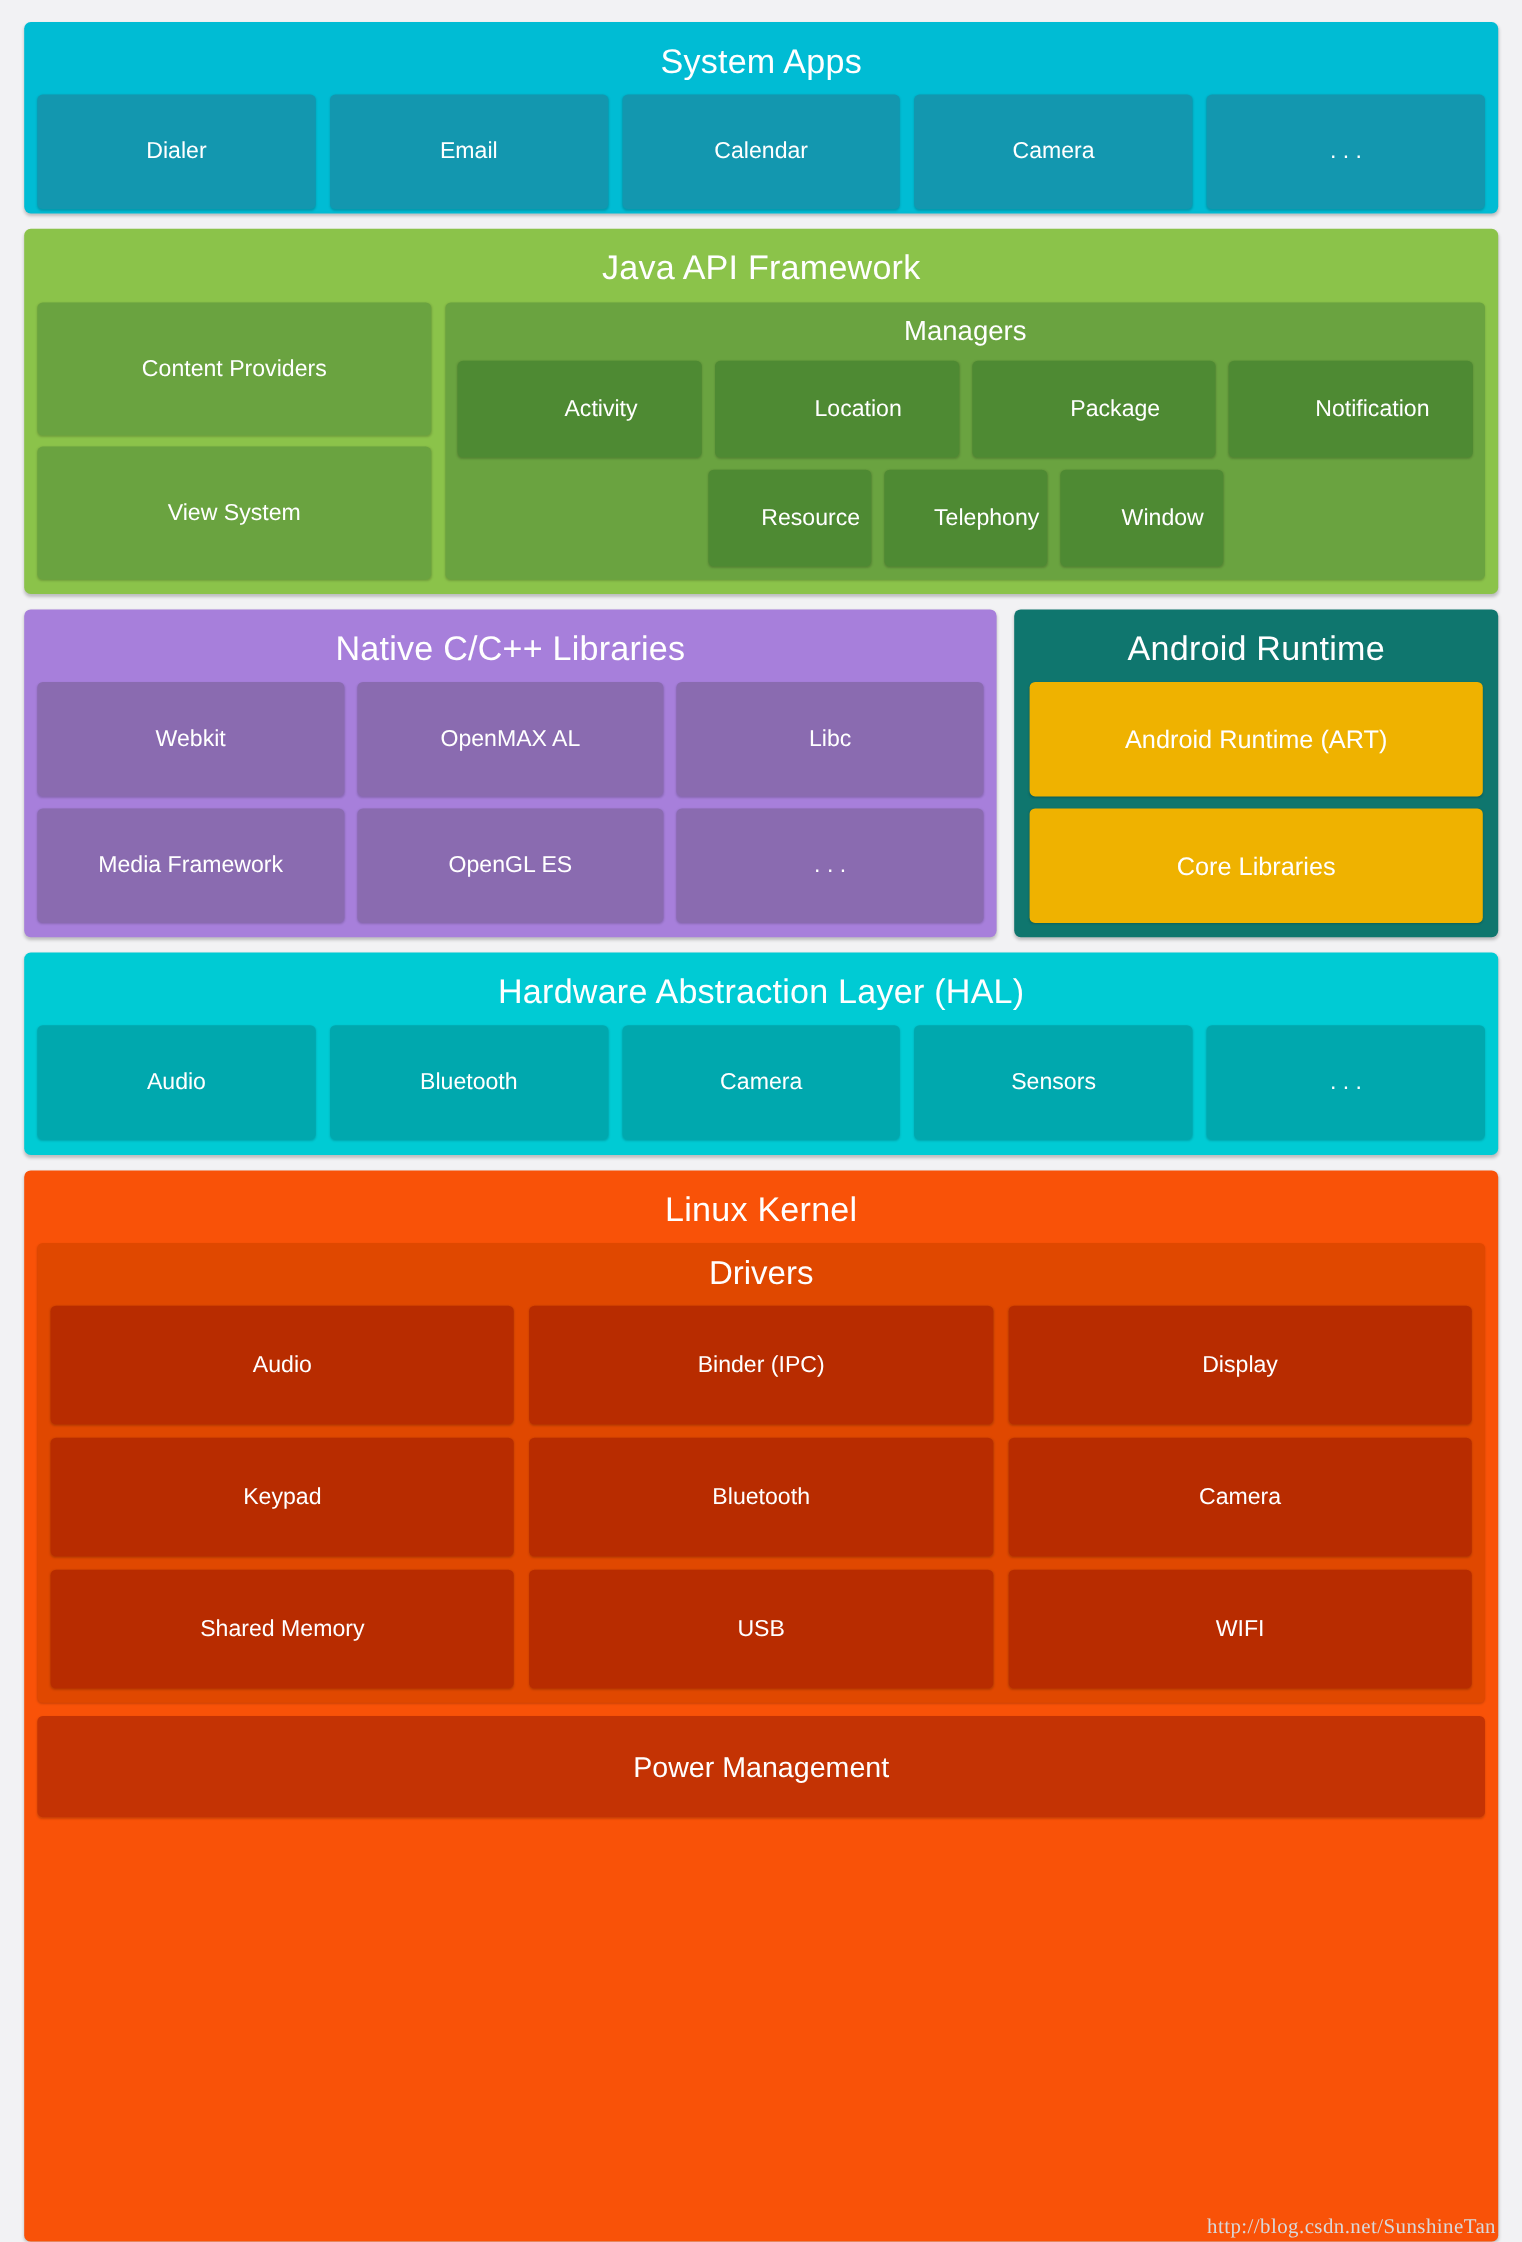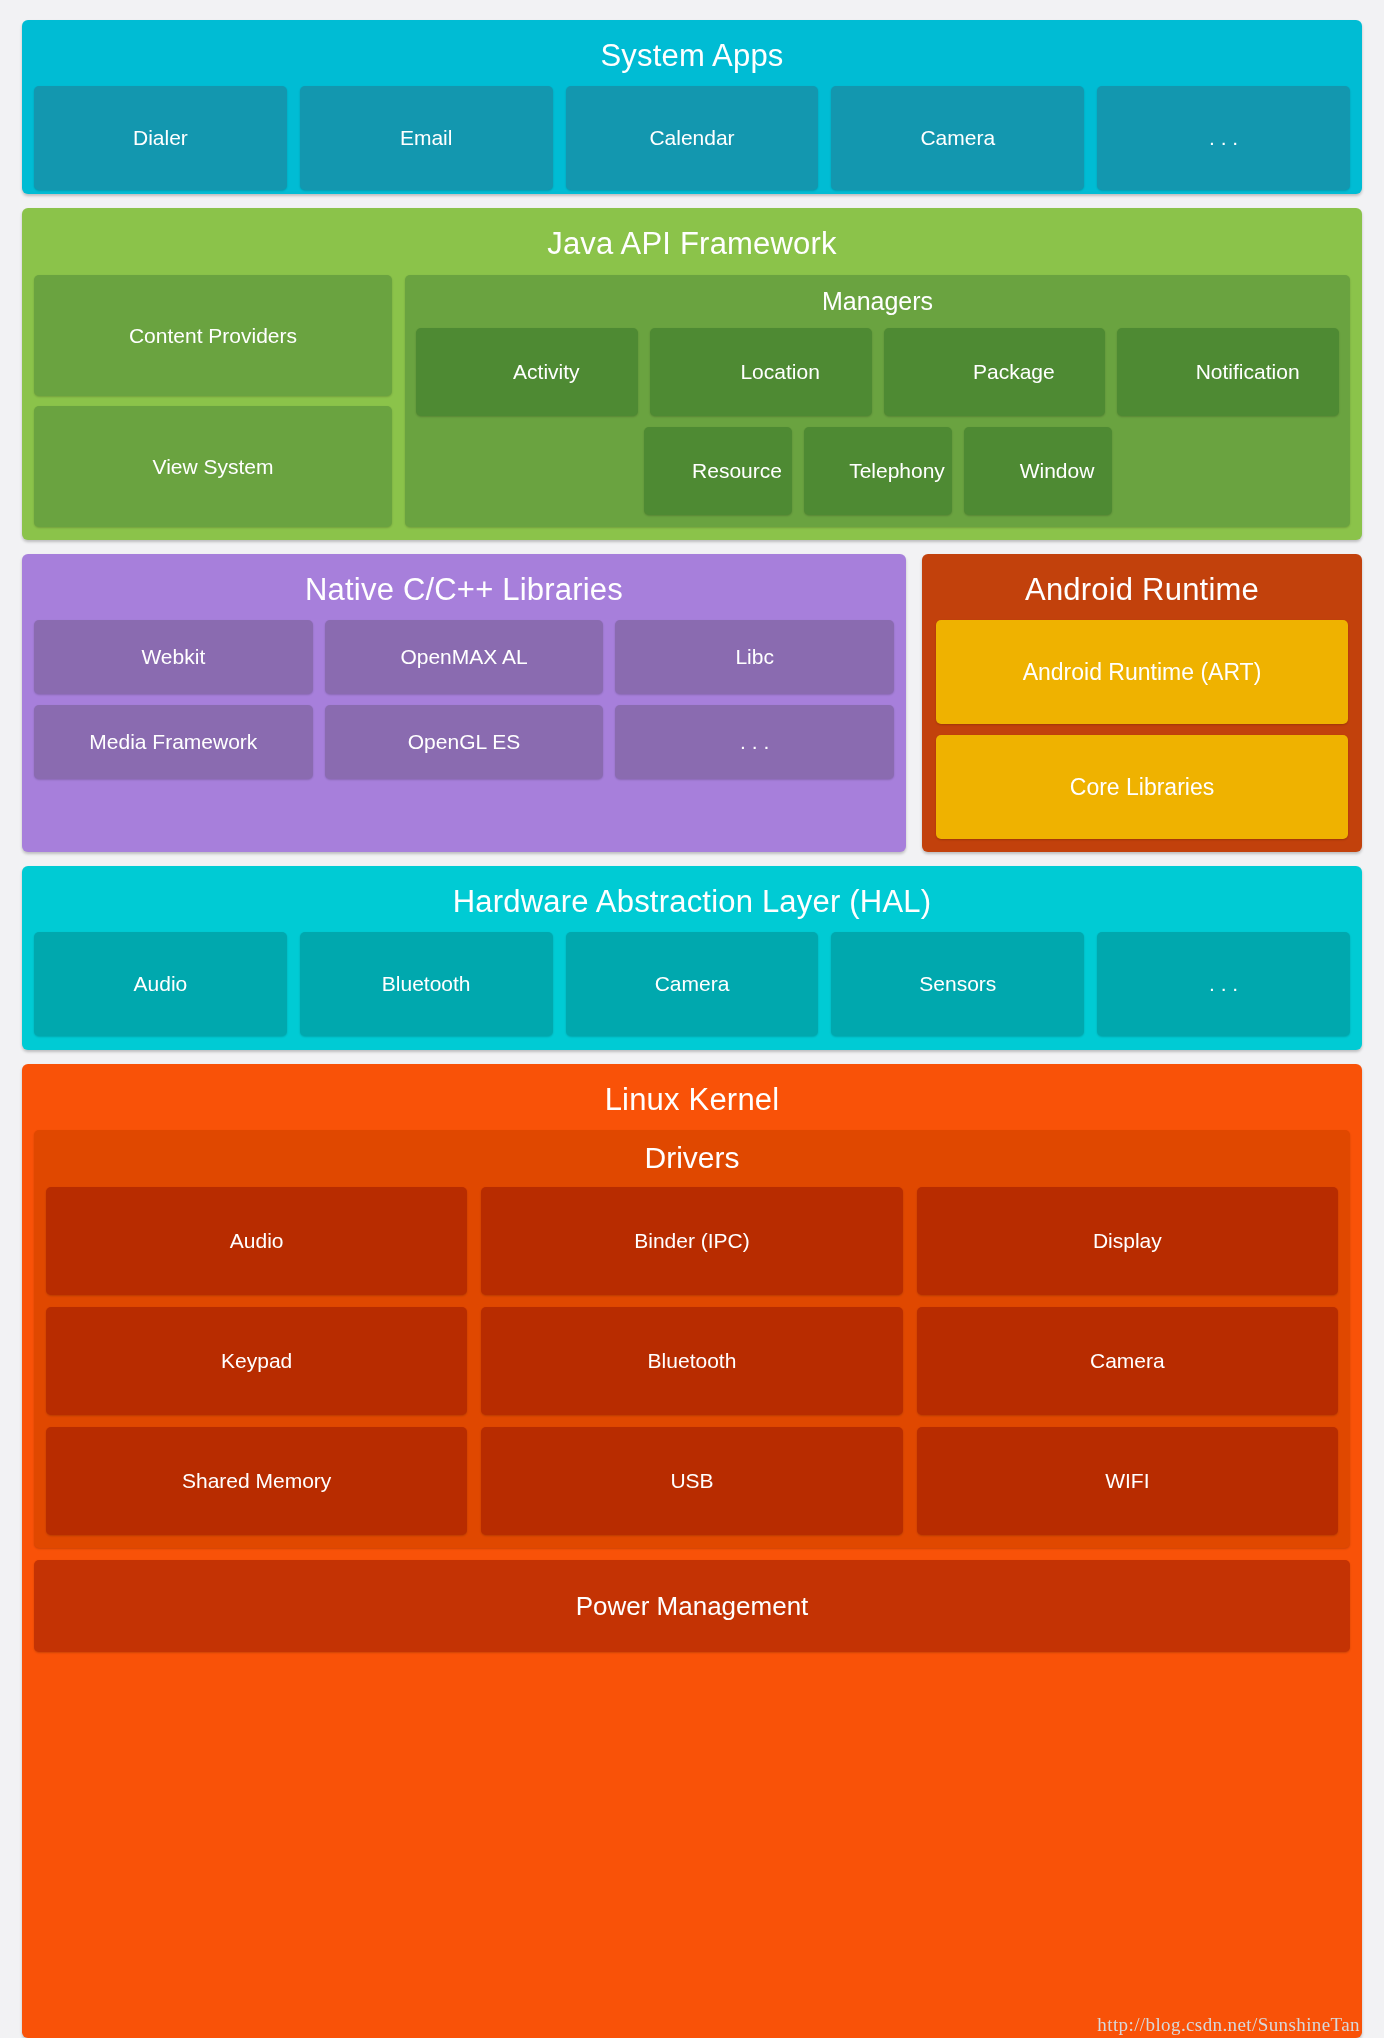--- a/index.html
+++ b/index.html
@@ -111,27 +111,27 @@
     background: #A77FDB;
     width: 884px;
     padding: 10px 12px 13px 12px;
   }
   #nativelibs .layer-title { font-size: 31px; padding: 8px 0 12px 0; }
   #nativelibs .nrow { display: flex; gap: 12px; }
   #nativelibs .nrow.r1 { margin-bottom: 11px; }
   #nativelibs .tile {
     background: #8A6BB0;
     flex: 1;
-    height: 74px;
+    height: 104px;
     font-size: 21px;
     text-align: center;
   }
 
   #runtime {
-    background: #c2410c;
+    background: #0f766e;
     flex: 1;
     padding: 10px 14px 13px 14px;
     display: flex;
     flex-direction: column;
   }
   #runtime .layer-title { font-size: 31px; padding: 8px 0 12px 0; }
   #runtime .tile {
     background: #EFB200;
     height: 104px;
     font-size: 23px;

